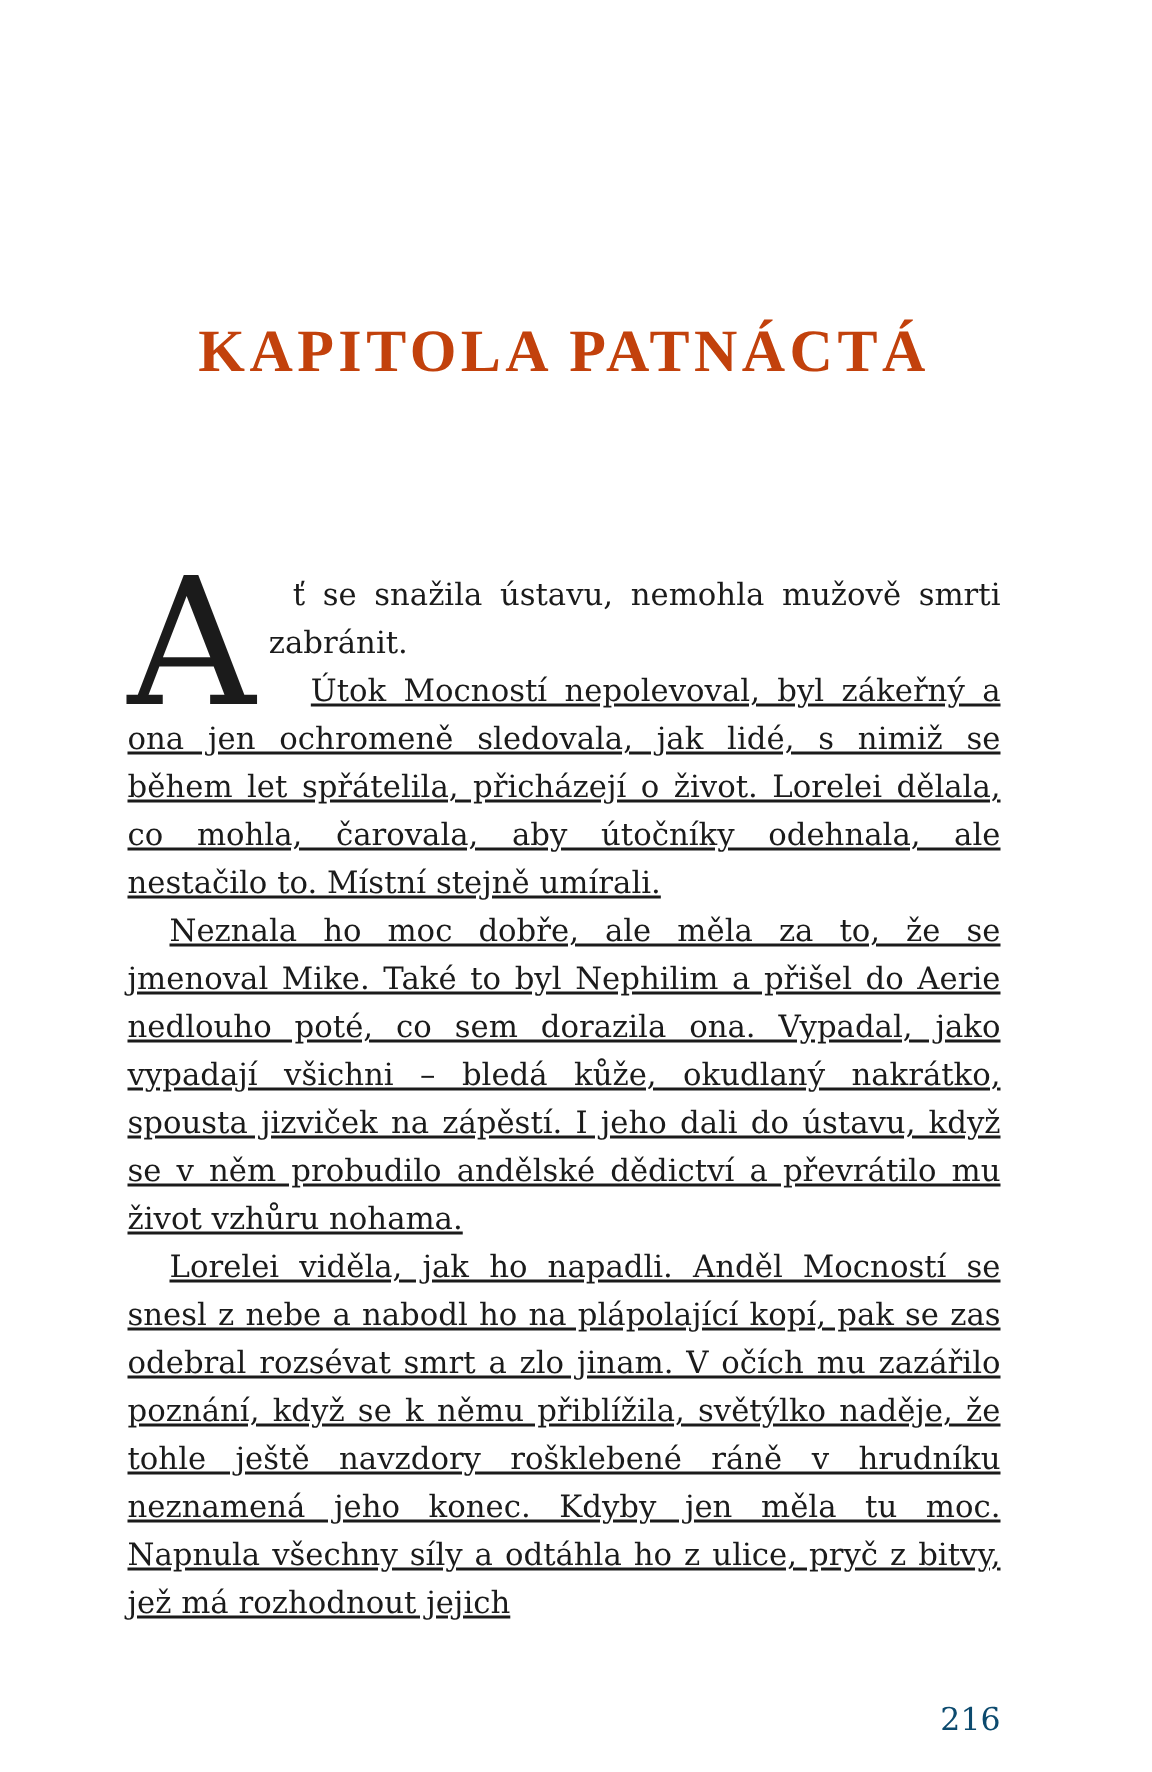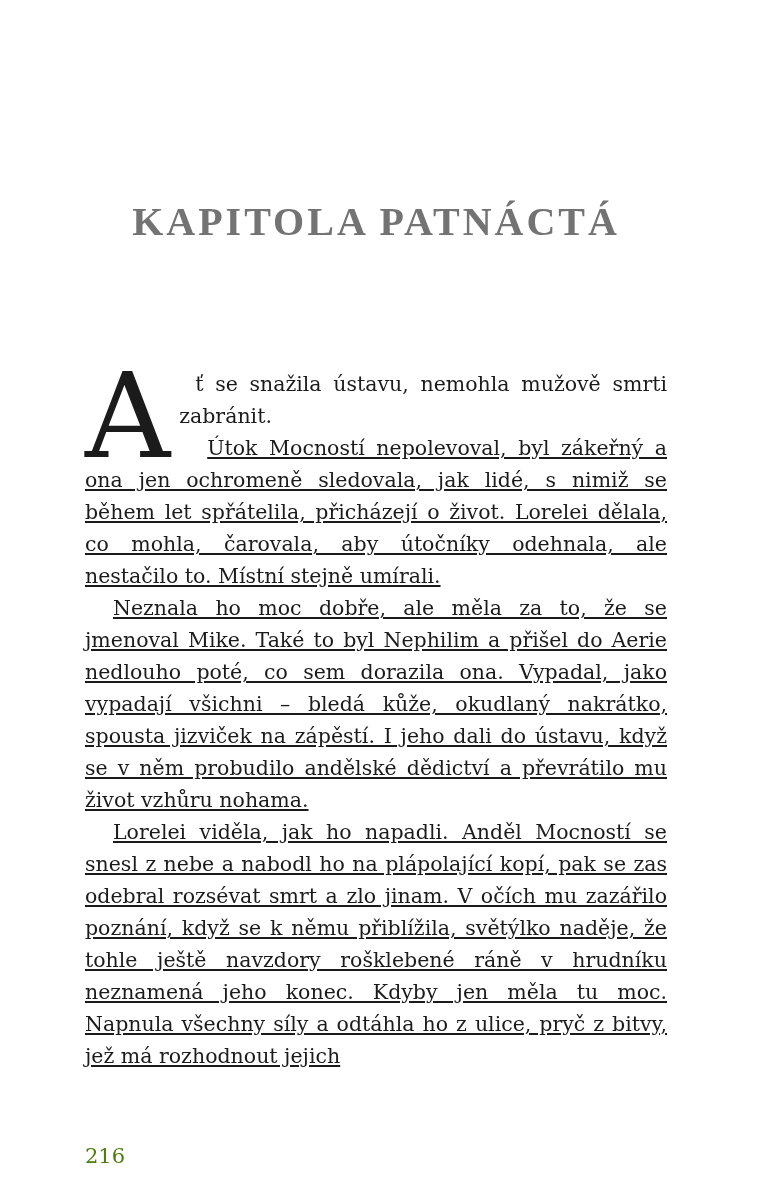--- a/index.html
+++ b/index.html
@@ -14,29 +14,29 @@
     font-family: "DejaVu Serif", serif;
     overflow: hidden;
   }
   .page {
     box-sizing: border-box;
     width: 768px;
     height: 1181px;
     padding: 0 101px 0 85px;
   }
   .chapter-title {
-    margin: 0;
+    margin: 12px;
     padding-top: 198px;
     text-align: center;
     font-family: "Liberation Serif", serif;
     font-weight: 700;
     font-size: 40px;
     line-height: 48px;
     letter-spacing: 3px;
-    color: #737373;
+    color: #c2410c;
     white-space: nowrap;
   }
   .text-block {
     margin-top: 122px;
     font-size: 20.5px;
     line-height: 32px;
     text-align: justify;
     color: #1b1b1b;
   }
   .dropcap {
@@ -53,25 +53,25 @@
     padding: 0;
   }
   .para-first {
     text-indent: 16px;
   }
   .para-indent {
     text-indent: 28px;
     text-decoration: underline;
   }
   .page-number {
-    margin-top: 72px;
-    text-align: left;
+    margin-top: 50px;
+    text-align: right;
     font-size: 21px;
     line-height: 24px;
-    color: #4d7c0f;
+    color: #0c4a6e;
   }
 </style>
 </head>
 <body>
 
 <div class="page">
 
   <h1 class="chapter-title">KAPITOLA PATNÁCTÁ</h1>
 
   <div class="text-block">

